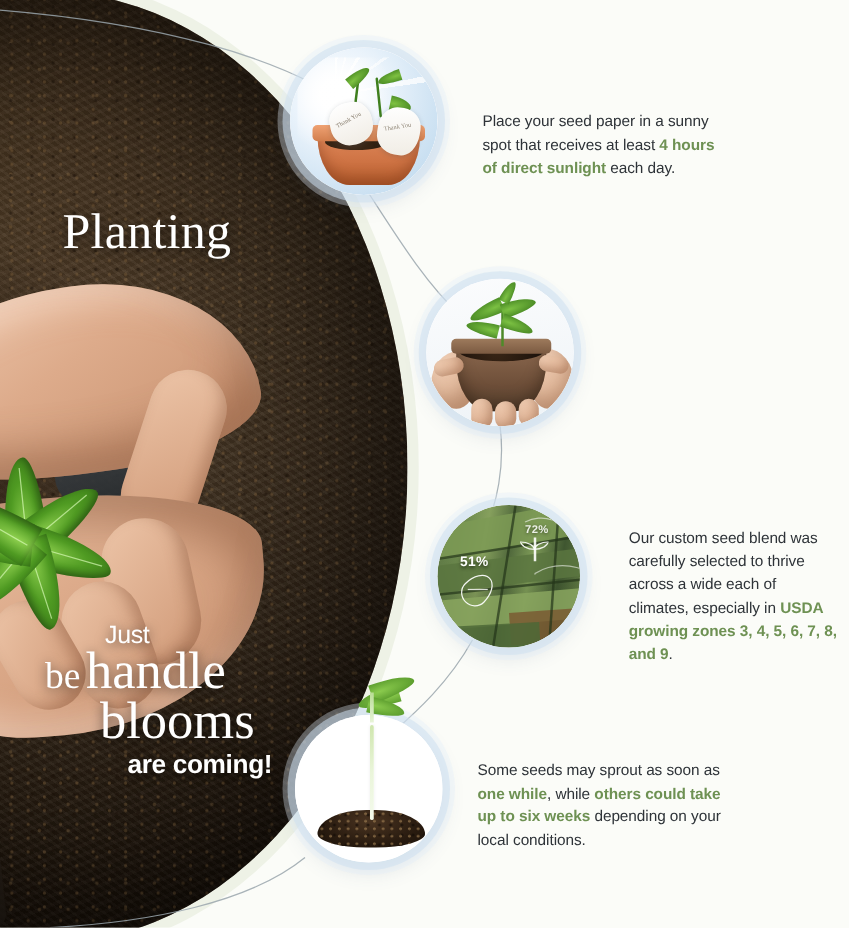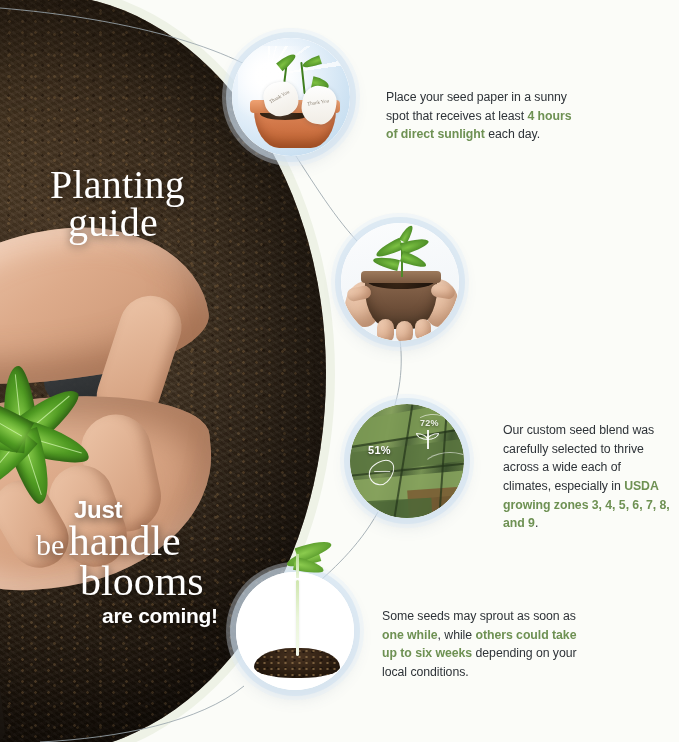--- a/index.html
+++ b/index.html
@@ -87,21 +87,21 @@
   .hero-title{
     position:absolute; left:50px; top:166px; z-index:6;
     font-family:"Liberation Serif", serif;
     color:#fff; font-size:40px; line-height:.94; letter-spacing:.2px;
     text-shadow:0 2px 9px rgba(0,0,0,.55);
   }
   .hero-title .l2{ display:block; margin-left:18px; }
 
   .hero-foot{ position:absolute; left:36px; top:498px; z-index:6; color:#fff;
     text-shadow:0 2px 9px rgba(0,0,0,.6); width:200px; }
-  .hf-just{ display:block; font-size:24px; font-weight:700; margin-left:38px;
+  .hf-just{ display:block; font-size:20px; font-weight:400; margin-left:48px;
     letter-spacing:-.3px; line-height:1; }
   .hf-be{ font-family:"Liberation Serif", serif; font-size:30px; line-height:1; }
   .hf-patient{ font-family:"Liberation Serif", serif; font-size:42px; line-height:.92; }
   .hf-blooms{ display:block; font-family:"Liberation Serif", serif; font-size:42px;
     line-height:.98; margin-left:44px; }
   .hf-coming{ display:block; font-size:21px; font-weight:700; margin-left:66px;
     letter-spacing:-.3px; margin-top:2px; }
 
   
   .connector{ position:absolute; inset:0; z-index:3; pointer-events:none; }
@@ -266,21 +266,20 @@
       <div class="leaf" style="transform:rotate(72deg)"></div>
       <div class="leaf" style="transform:rotate(130deg)"></div>
       <div class="leaf" style="transform:rotate(186deg)"></div>
       <div class="leaf" style="transform:rotate(-150deg)"></div>
     </div>
     <div class="hero-vignette"></div>
   </div>
 
   <div class="hero-title">
     <span class="l1">Planting</span>
-    <span class="l2">guide</span>
   </div>
 
   <div class="hero-foot">
     <span class="hf-just">Just</span>
     <span class="hf-be">be</span>
     <span class="hf-patient">handle</span>
     <span class="hf-blooms">blooms</span>
     <span class="hf-coming">are coming!</span>
   </div>
 

